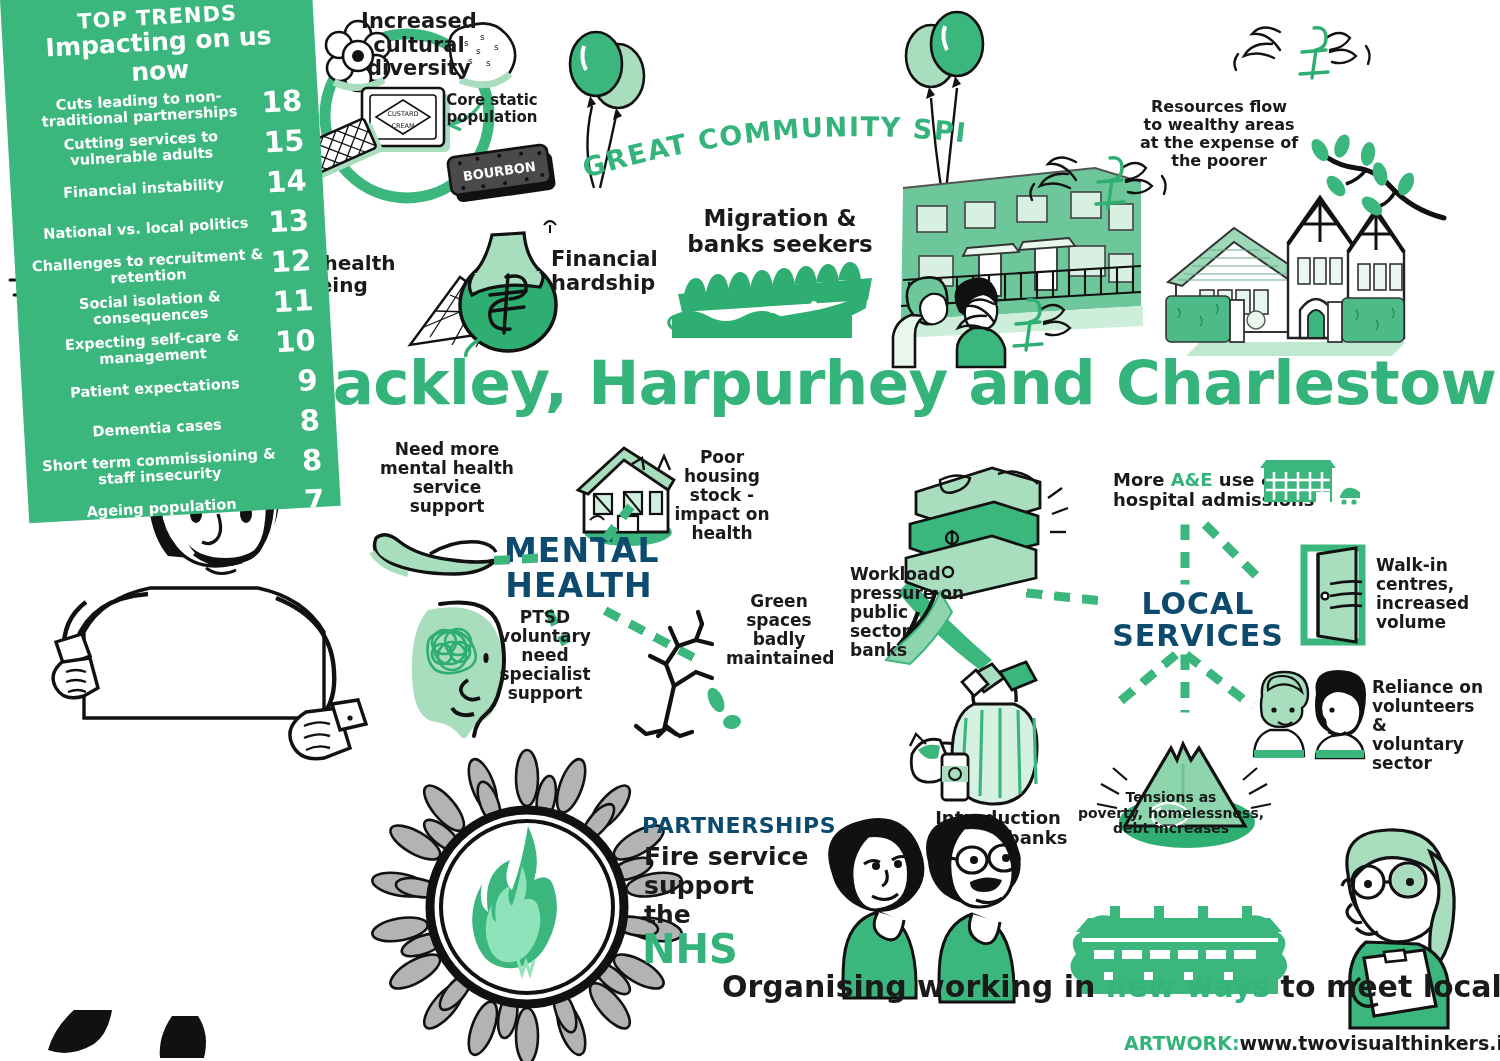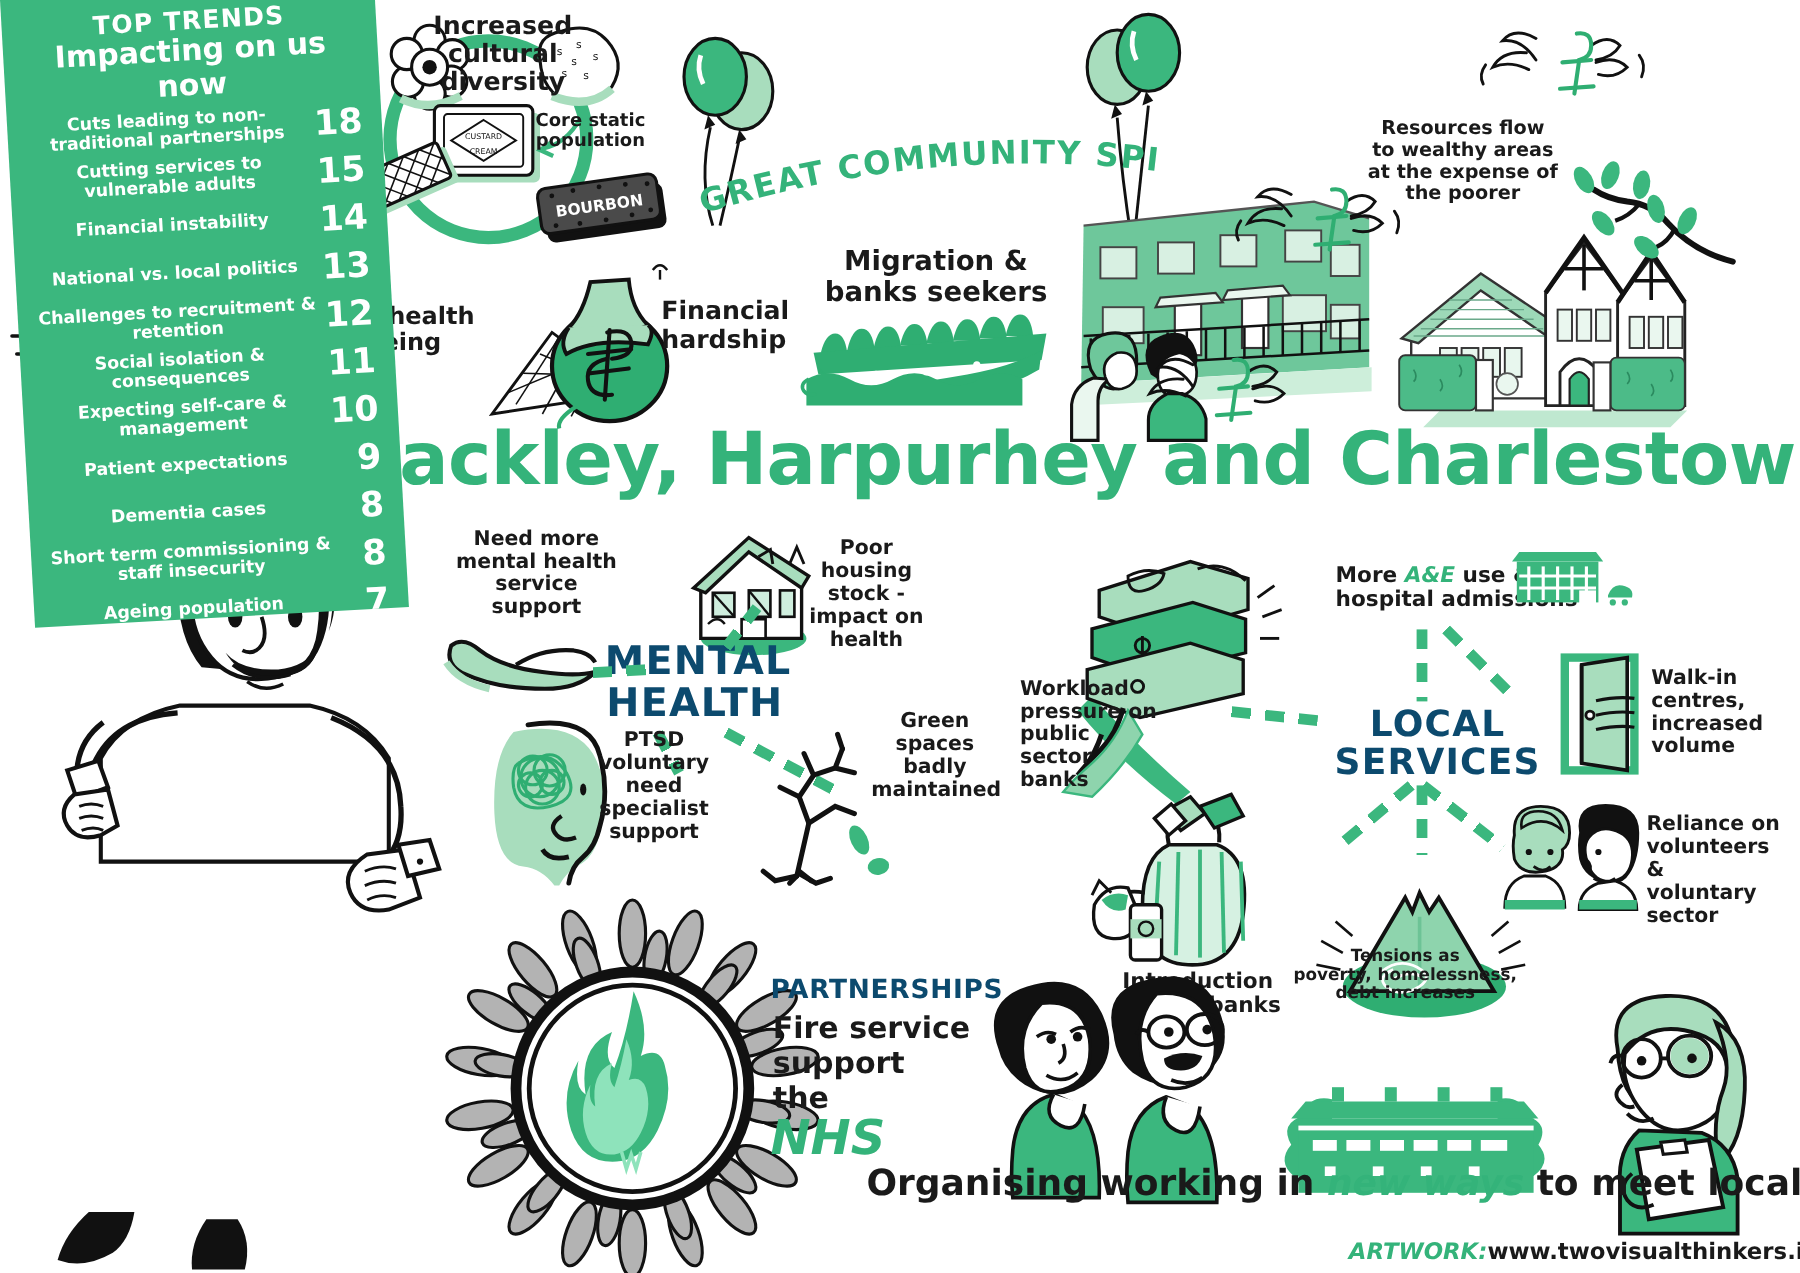--- a/index.html
+++ b/index.html
@@ -4,21 +4,21 @@
 <style>
   html,body{margin:0;padding:0;background:#fff;}
   body{
     font-family:"DejaVu Sans","Liberation Sans",sans-serif;
     width:1500px;height:1061px;position:relative;overflow:hidden;
   }
   .stage{position:relative;width:1500px;height:1061px;background:#fff;}
   .abs{position:absolute;}
   .hand{font-family:"DejaVu Sans","Liberation Sans",sans-serif;font-weight:700;}
   .blk{color:#1a1a1a;}
-  .grn{color:#34b37a;font-style:italic;}
+  .grn{color:#34b37a;}
   .ctr{text-align:center;}
 
   
   #main-title{
     left:18px;top:352px;width:1470px;
     font-size:61px;font-weight:700;color:#34b37a;
     letter-spacing:-0.5px;line-height:1;white-space:nowrap;
   }
 
   

